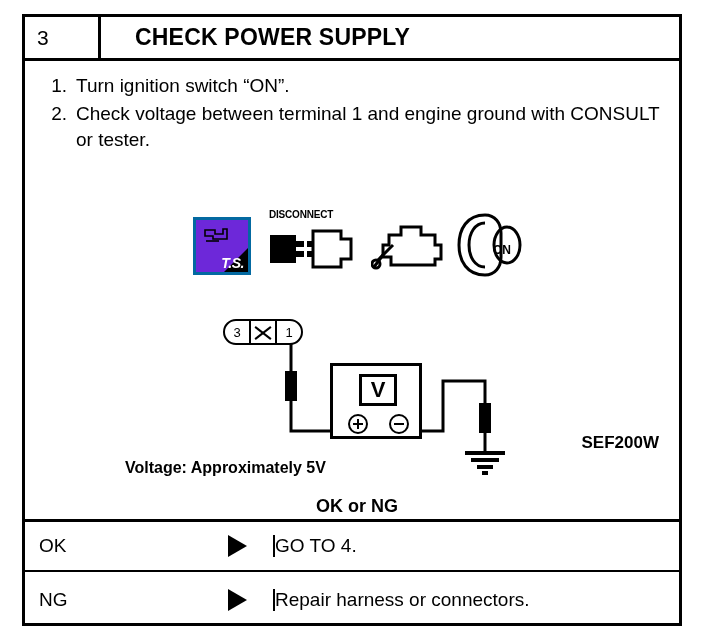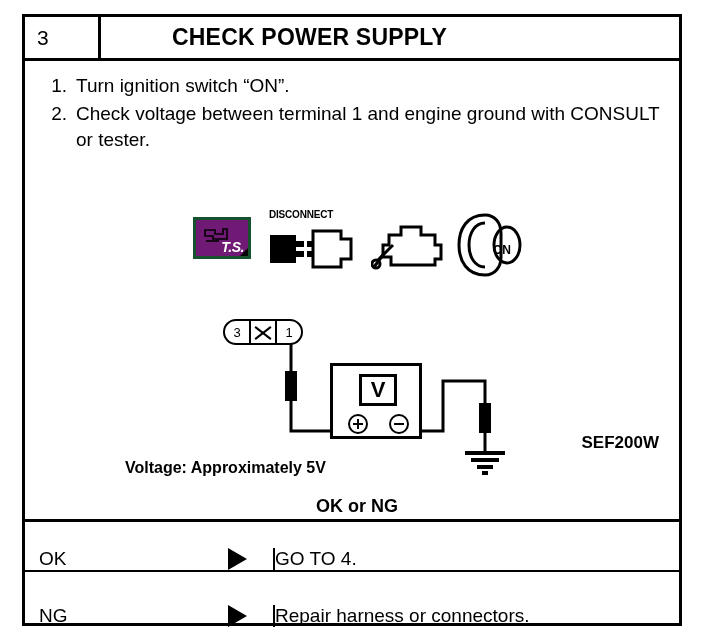--- a/index.html
+++ b/index.html
@@ -55,21 +55,20 @@
     box-sizing: border-box;
   }
   .step-title {
     flex: 1;
     display: flex;
     align-items: center;
     padding-left: 34px;
     font-size: 23px;
     font-weight: bold;
     letter-spacing: 0.2px;
-    margin-left: 37px;
   }
 
   
   .body {
     position: absolute;
     left: 0;
     top: 44px;
     right: 0;
     bottom: 104px;
   }
@@ -104,24 +103,24 @@
     width: 330px;
     height: 72px;
   }
 
   
   .ts-icon {
     position: absolute;
     left: 0;
     top: 8px;
     width: 58px;
-    height: 42px;
-    border: 3px solid #14532d;
-    box-sizing: border-box;
-    background: #701a75;
+    height: 58px;
+    border: 3px solid #0369a1;
+    box-sizing: border-box;
+    background: #6d28d9;
     overflow: hidden;
   }
   .ts-icon .diag {
     position: absolute;
     left: -10px;
     top: -10px;
     width: 90px;
     height: 90px;
   }
   .ts-icon .ts-label {
@@ -317,21 +316,21 @@
     left: 0;
     right: 0;
     bottom: 0;
     height: 104px;
     border-top: 3px solid #000;
     box-sizing: border-box;
   }
   .result-row {
     height: 50px;
     display: flex;
-    align-items: flex-end;
+    align-items: center;
     border-bottom: 2px solid #000;
     box-sizing: border-box;
   }
   .result-row:last-child { border-bottom: none; height: 55px; }
   .res-label {
     width: 176px;
     display: flex;
     align-items: center;
     padding-left: 14px;
     font-size: 19px;

